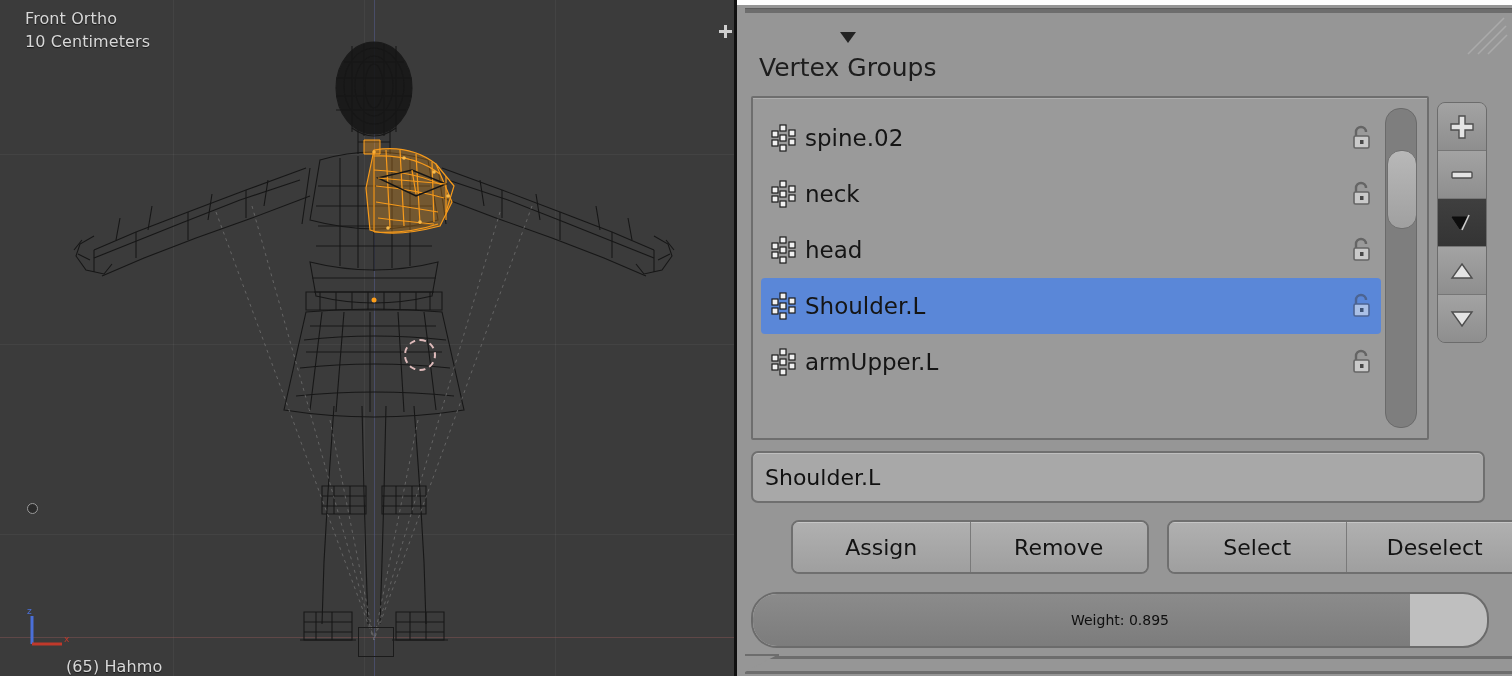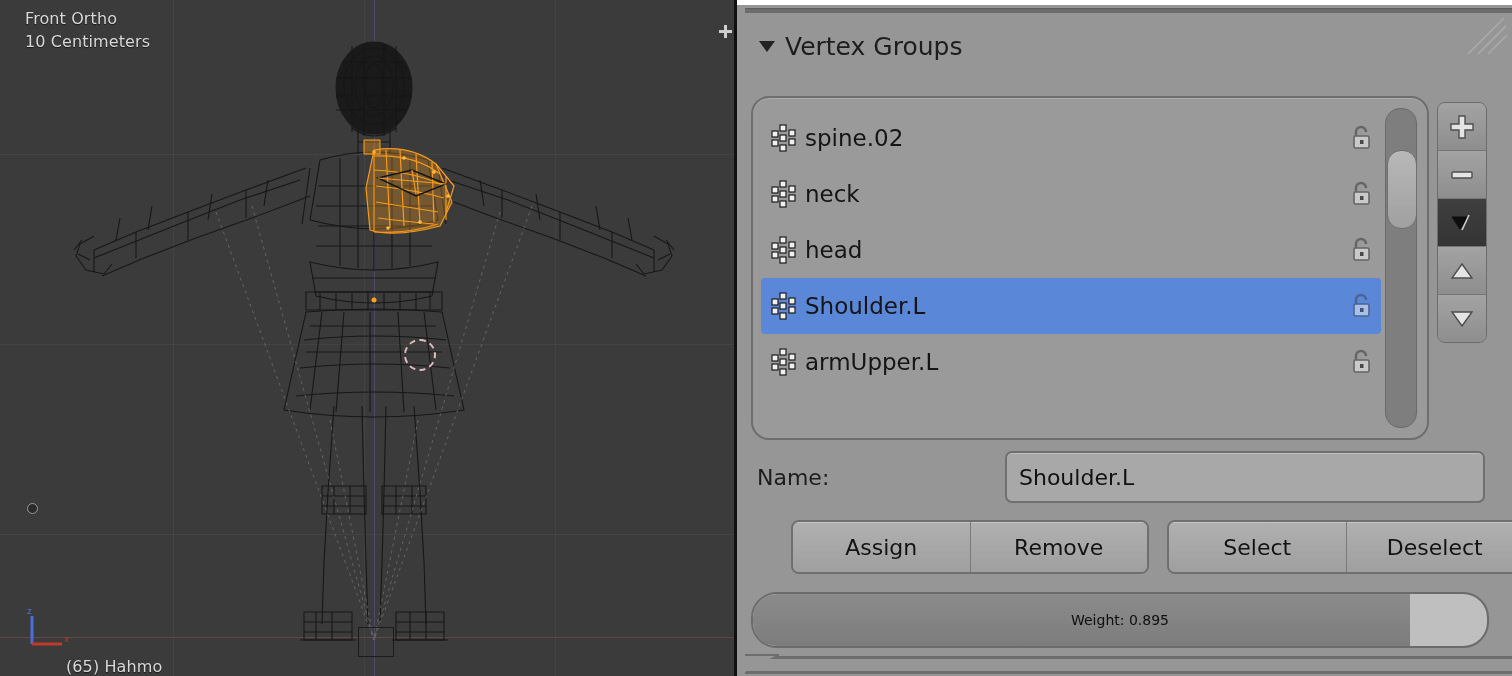--- a/index.html
+++ b/index.html
@@ -106,41 +106,41 @@
     position: absolute; left: 8px; right: 0; top: 8px; height: 4px;
     background: #6d6d6d;
     border-top: 1px solid #5d5d5d;
   }
   #corner-grip {
     position: absolute; right: 4px; top: 16px; width: 48px; height: 40px;
     opacity: .55;
   }
   #panel-header {
     position: absolute; left: 22px; top: 32px;
-    display: flex; align-items: center; gap: 10px;
+    display: flex; align-items: center; gap: 10px; flex-direction: column;
   }
   #panel-header .tri {
     width: 0; height: 0;
     border-left: 8px solid transparent;
     border-right: 8px solid transparent;
     border-top: 11px solid #232323;
   }
   #panel-title {
     font-size: 25px; color: #1d1d1d;
     font-family: "DejaVu Sans", sans-serif;
   }
 
   
   #list-box {
     position: absolute;
     left: 14px; top: 96px;
     width: 674px; height: 340px;
     background: #9a9a9a;
     border: 2px solid #6e6e6e;
-    border-radius: 18px;
+    border-radius: 2px;
     box-shadow: inset 0 1px 0 rgba(255,255,255,.20);
     overflow: hidden;
   }
   #list-rows {
     position: absolute; left: 8px; top: 12px; right: 46px; bottom: 2px;
   }
   .list-row {
     height: 56px;
     display: flex; align-items: center;
     padding: 0 6px 0 10px;
@@ -553,21 +553,20 @@
         </svg>
       </div>
       <div class="side-btn">
         <svg width="26" height="26" viewBox="0 0 26 26">
           <path d="M13 20 l10 -14 h-20 z" fill="#e4e4e4" stroke="#4e4e4e" stroke-width="1.4"></path>
         </svg>
       </div>
     </div>
 
     <div id="name-row">
-      <span id="name-label">Name:</span>
       <div id="name-field">
         <span id="name-value">Shoulder.L</span>
       </div>
     </div>
 
     <div id="actions">
       <div class="btn-group">
         <div class="btn">Assign</div>
         <div class="btn">Remove</div>
       </div>

